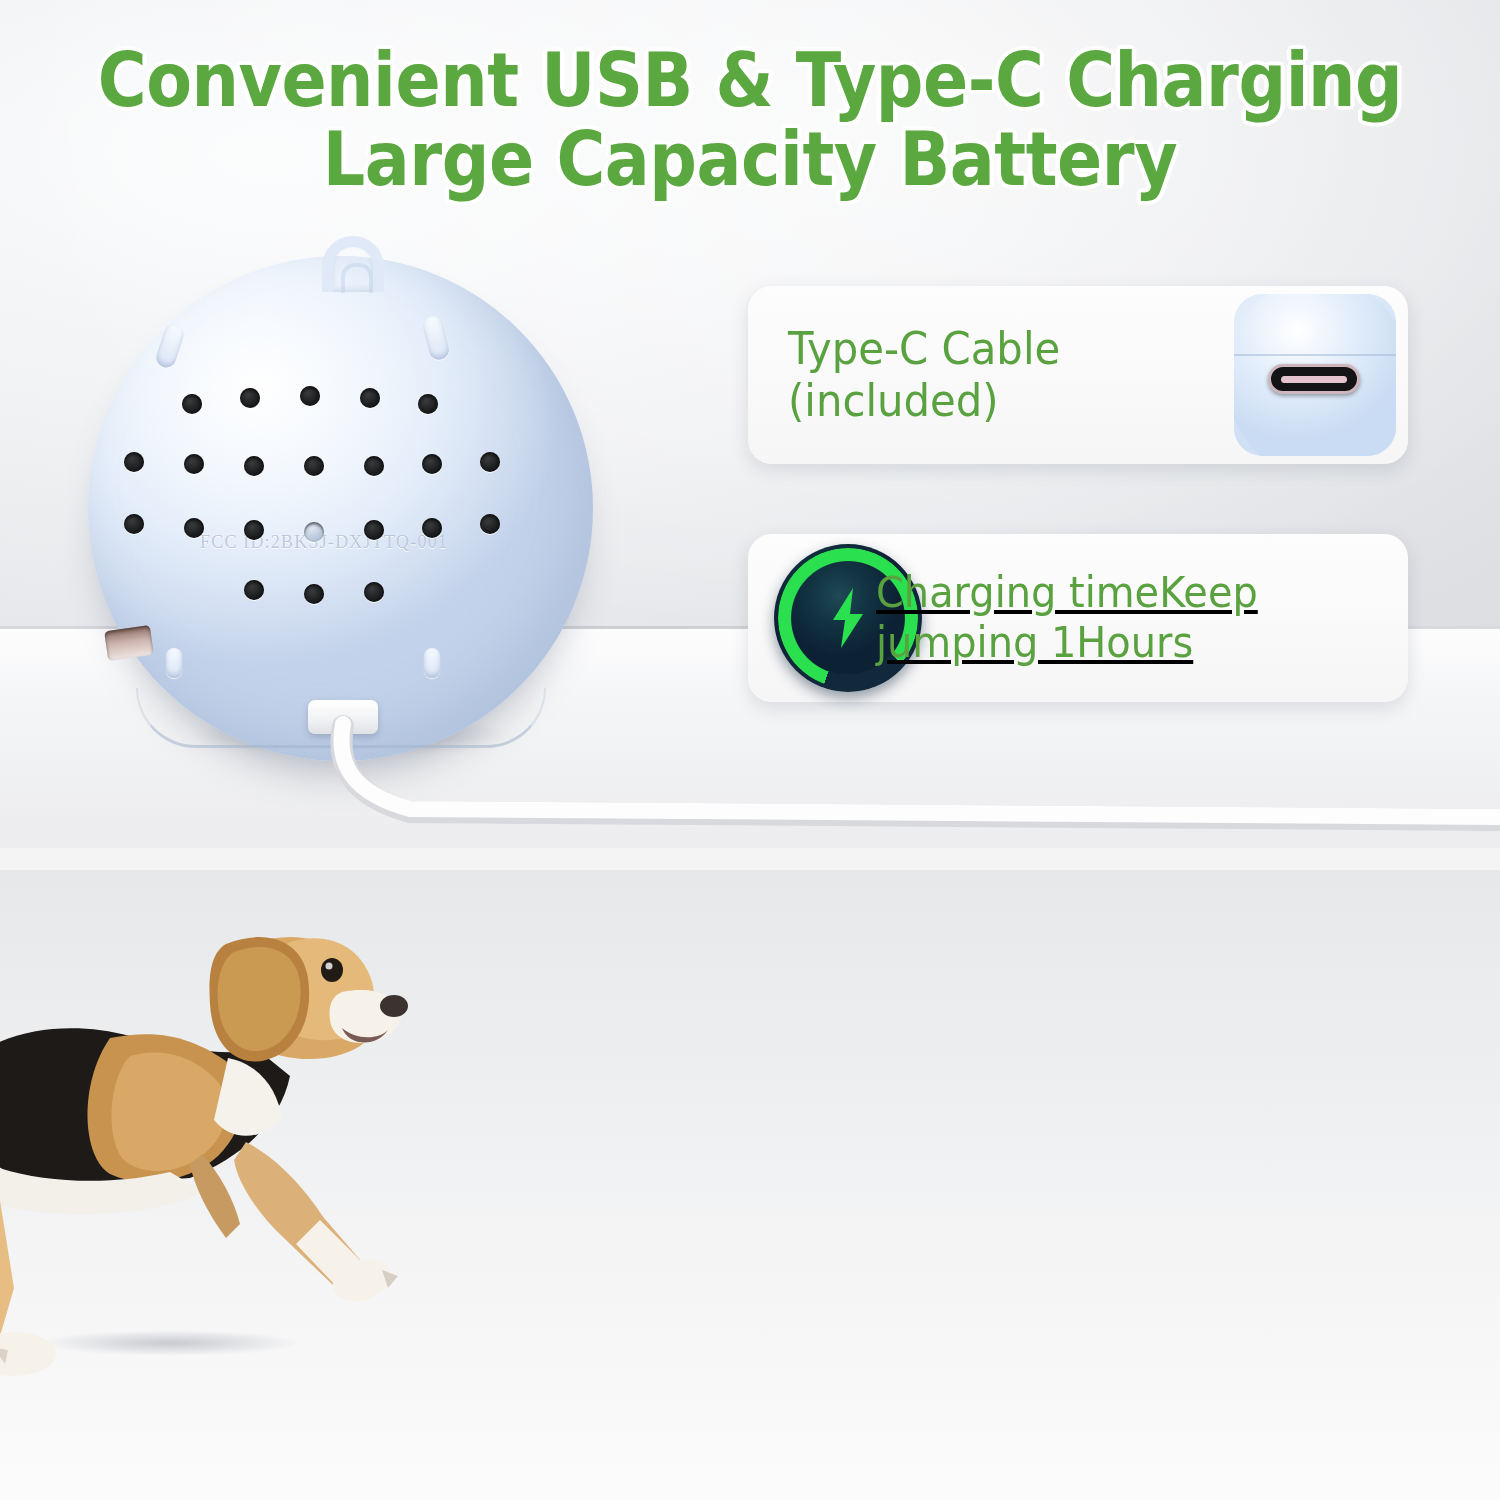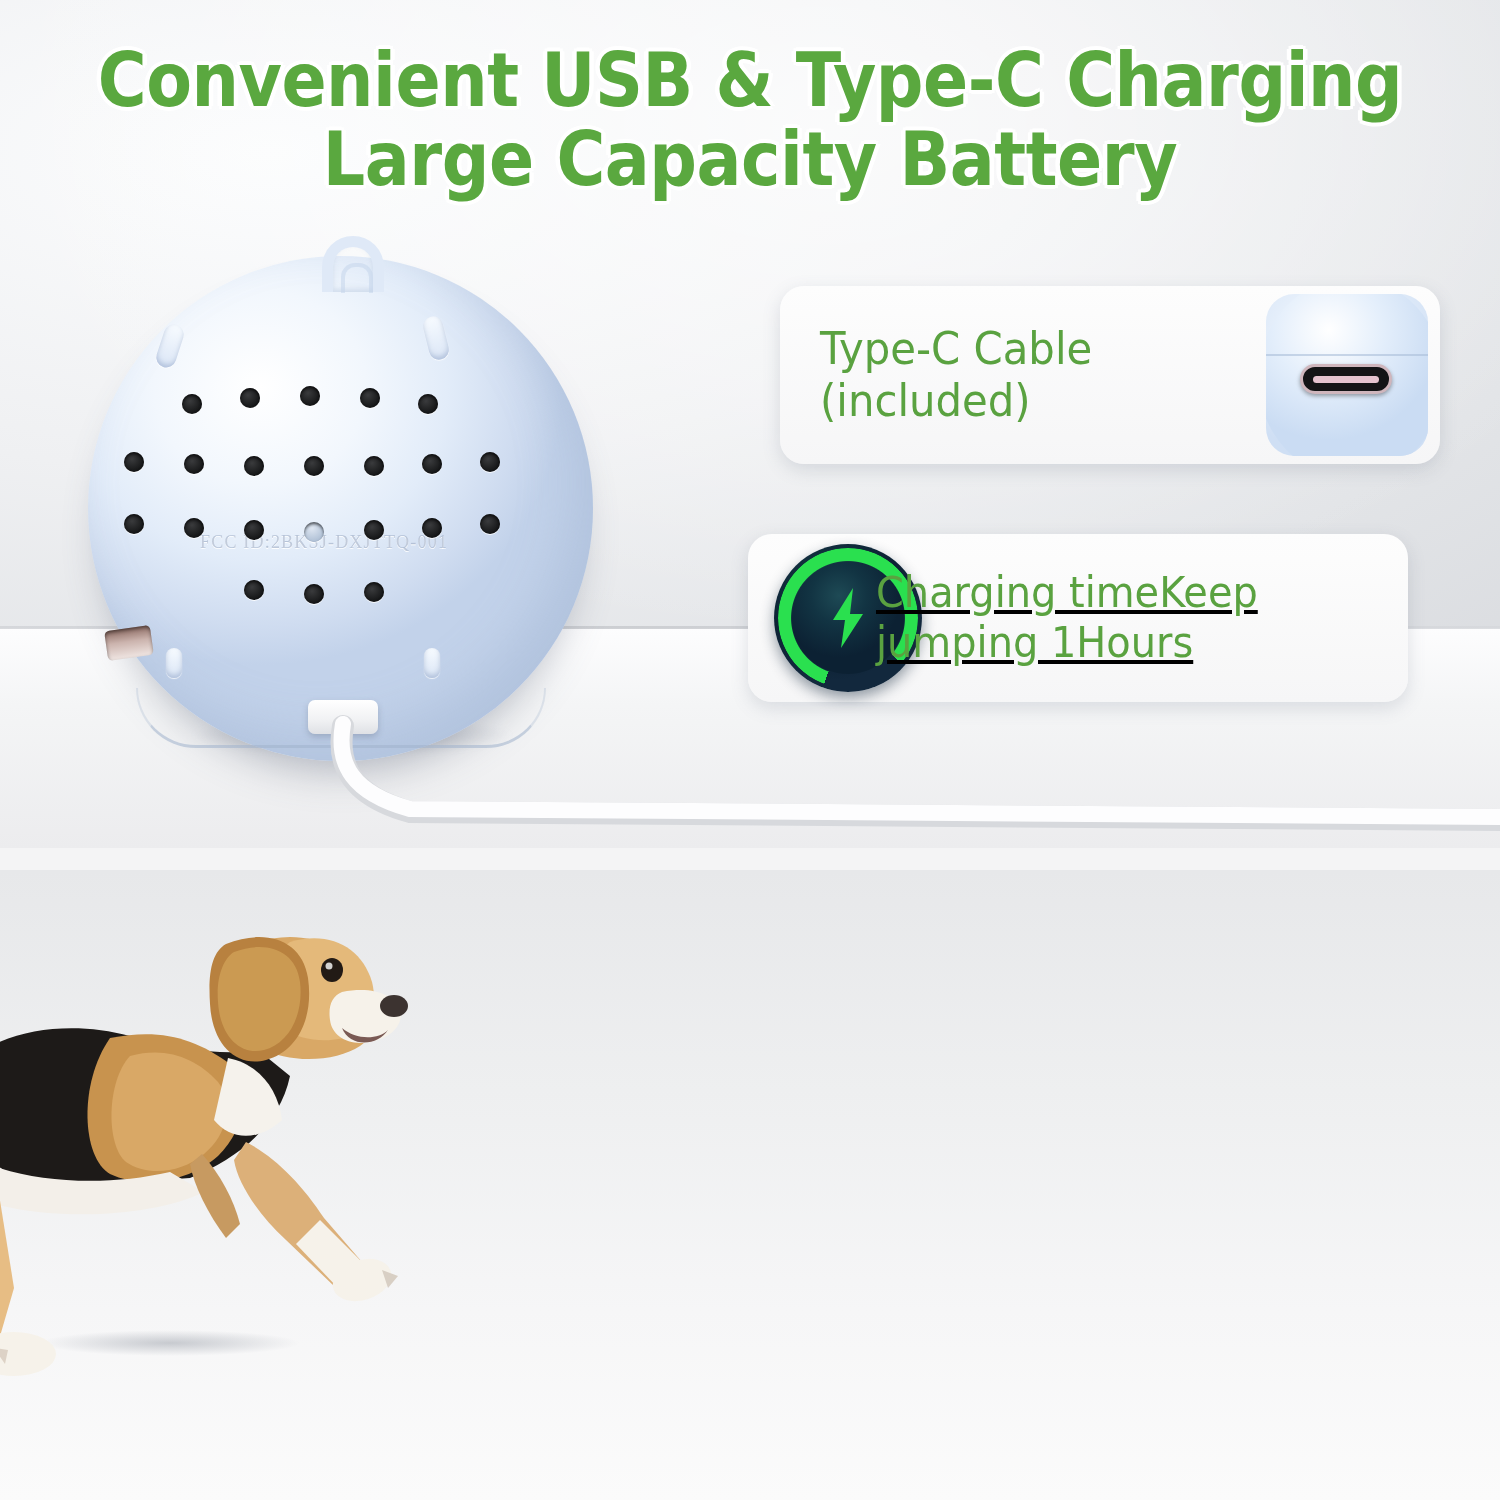--- a/index.html
+++ b/index.html
@@ -121,21 +121,21 @@
   .cable-svg { position: absolute; left: 0; top: 0; width: 1500px; height: 848px; pointer-events: none; }
 
   
   .card {
     position: absolute;
     background: linear-gradient(180deg,#fdfdfd,#f6f6f7);
     border-radius: 24px;
     box-shadow: 0 6px 18px rgba(90,100,120,.18);
     display: flex; align-items: center;
   }
-  #card-typec { left: 748px; top: 286px; width: 660px; height: 178px; padding-left: 40px; margin-left: 32px; }
+  #card-typec { left: 748px; top: 286px; width: 660px; height: 178px; padding-left: 40px; }
   #card-charge { left: 748px; top: 534px; width: 660px; height: 168px; padding-left: 128px; text-decoration: underline; }
 
   .card-text {
     font-size: 44px; line-height: 1.18; color: #5aa240;
     font-family: "DejaVu Sans", sans-serif; font-weight: 400;
     transform: scaleX(.95); transform-origin: 0 50%;
     white-space: pre-line;
   }
   #card-charge .card-text { font-size: 42px; }
 

